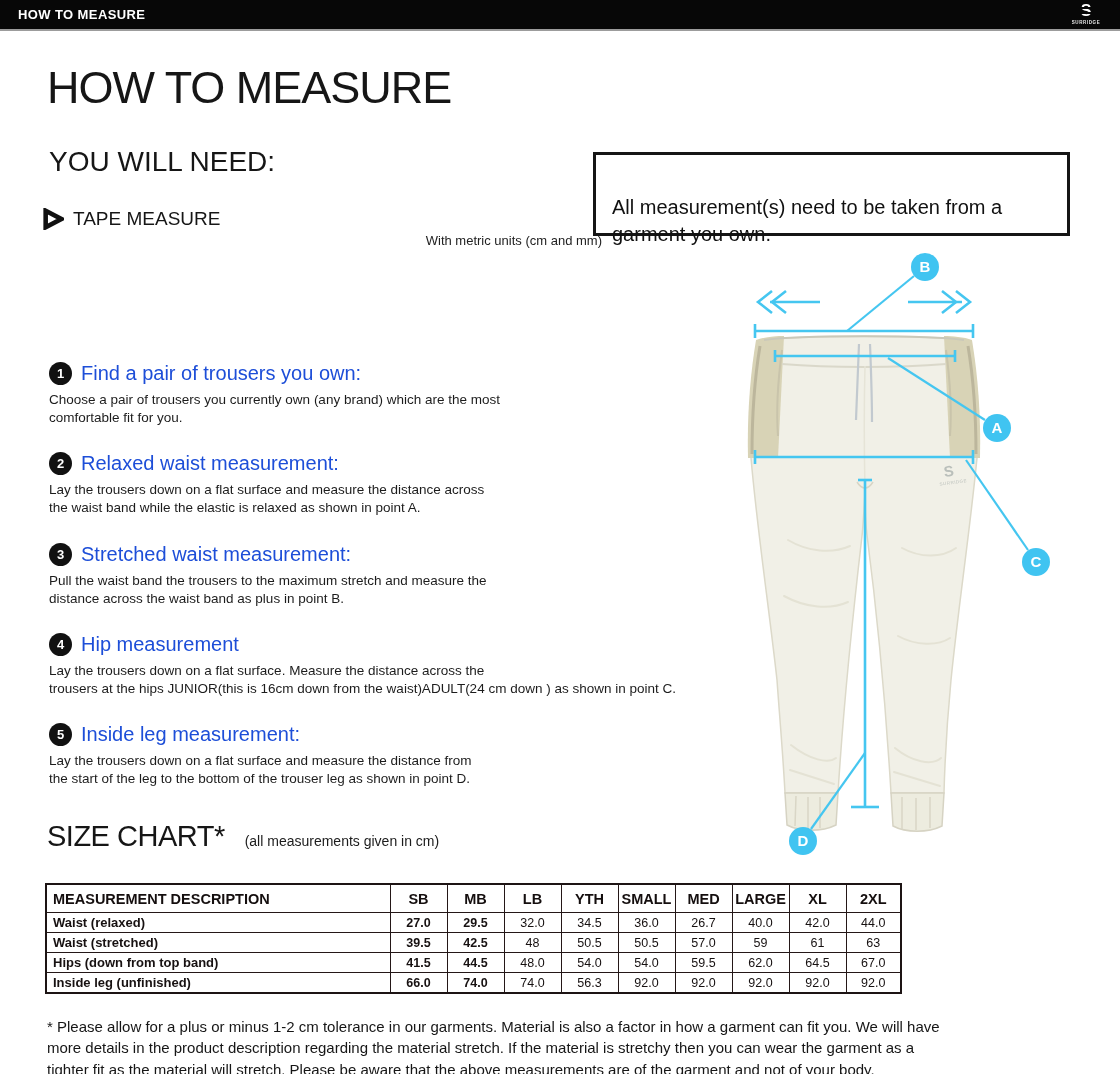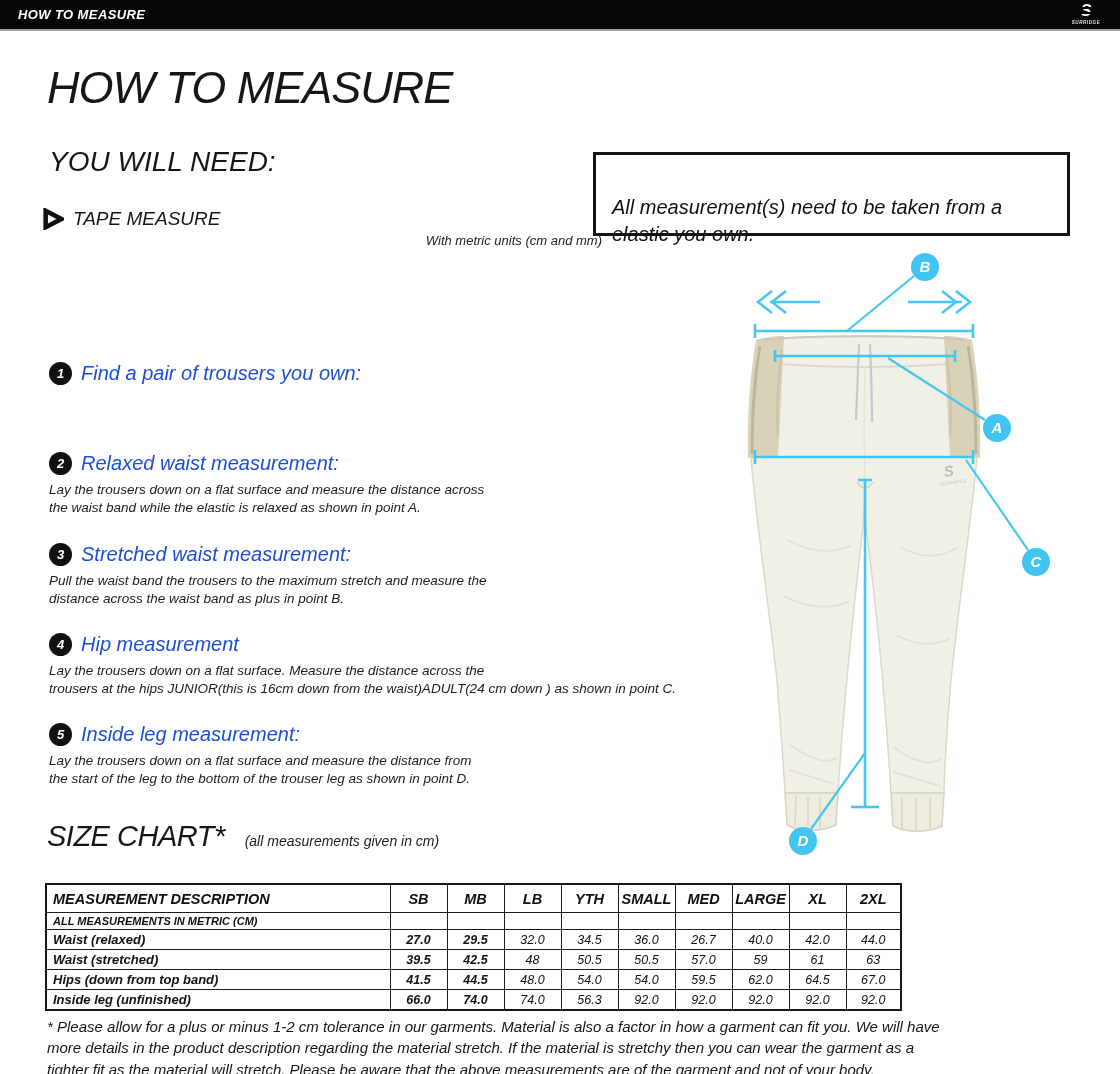--- a/index.html
+++ b/index.html
@@ -1,18 +1,18 @@
 <!DOCTYPE html>
 <html><head>
 <meta charset="utf-8">
 <style>
   html,body { margin:0; padding:0; background:#ffffff; }
   .canvas {
     position:relative; width:1120px; height:1074px; background:#ffffff;
-    font-family:"Liberation Sans", sans-serif; color:#1a1a1a; overflow:hidden;font-style:italic;
+    font-family:"Liberation Sans", sans-serif; color:#1a1a1a; overflow:hidden;
   }
   
   .topbar {
     position:absolute; top:0; left:0; width:1120px; height:29px;
     background:#070707; border-bottom:2px solid #9c9c9c;
   }
   .topbar-title {
     position:absolute; left:18px; top:7px; color:#ffffff;
     font-size:13px; font-weight:bold; letter-spacing:0.4px;
   }
@@ -110,28 +110,30 @@
           </svg>
       </span>
       <span class="need-label" data-name="need-item-label">TAPE MEASURE</span>
     </div>
     <div class="need-desc" data-name="need-item-description">With metric units (cm and mm)</div>
   </div>
 
 
   <div class="notice-box" data-name="notice-box">
     <span data-name="notice-text">All measurement(s) need to be taken from a
-elastic you own.</span>
+garment you own.</span>
   </div>
 
   <div class="step step-1" data-name="step-1">
     <div class="step-head">
       <span class="step-num" data-name="step-number-badge">1</span>
       <span class="step-title" data-name="step-title">Find a pair of trousers you own:</span>
     </div>
+    <div class="step-body" data-name="step-body">Choose a pair of trousers you currently own (any brand) which are the most
+comfortable fit for you.</div>
   </div>
   <div class="step step-2" data-name="step-2">
     <div class="step-head">
       <span class="step-num" data-name="step-number-badge">2</span>
       <span class="step-title" data-name="step-title">Relaxed waist measurement:</span>
     </div>
     <div class="step-body" data-name="step-body">Lay the trousers down on a flat surface and measure the distance across
 the waist band while the elastic is relaxed as shown in point A.</div>
   </div>
   <div class="step step-3" data-name="step-3">
@@ -297,32 +299,20 @@
           <th data-name="col-header-size">LB</th>
           <th data-name="col-header-size">YTH</th>
           <th data-name="col-header-size">SMALL</th>
           <th data-name="col-header-size">MED</th>
           <th data-name="col-header-size">LARGE</th>
           <th data-name="col-header-size">XL</th>
           <th data-name="col-header-size">2XL</th>
         </tr>
       </thead>
     <tbody id="sc-body">
-        <tr class="subheader-row" data-name="metric-note-row">
-          <td class="desc-col">ALL MEASUREMENTS IN METRIC (CM)</td>
-          <td></td>
-          <td></td>
-          <td></td>
-          <td></td>
-          <td></td>
-          <td></td>
-          <td></td>
-          <td></td>
-          <td></td>
-        </tr>
         <tr data-name="size-chart-row">
           <td class="desc-col row-label">Waist (relaxed)</td>
           <td>27.0</td>
           <td>29.5</td>
           <td>32.0</td>
           <td>34.5</td>
           <td>36.0</td>
           <td>26.7</td>
           <td>40.0</td>
           <td>42.0</td>

